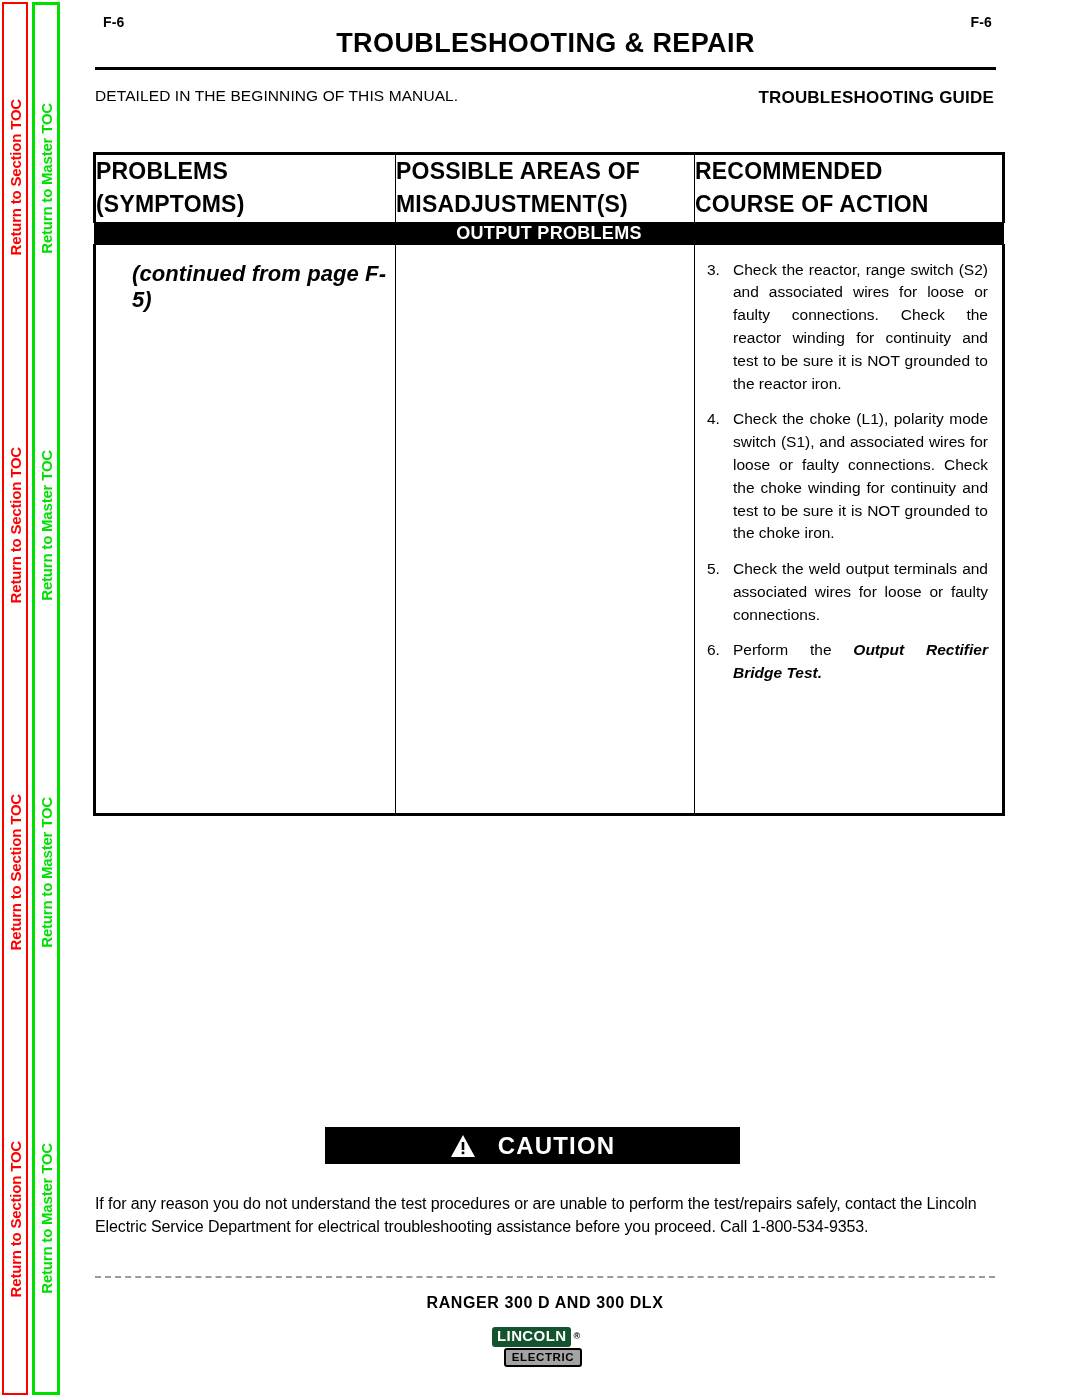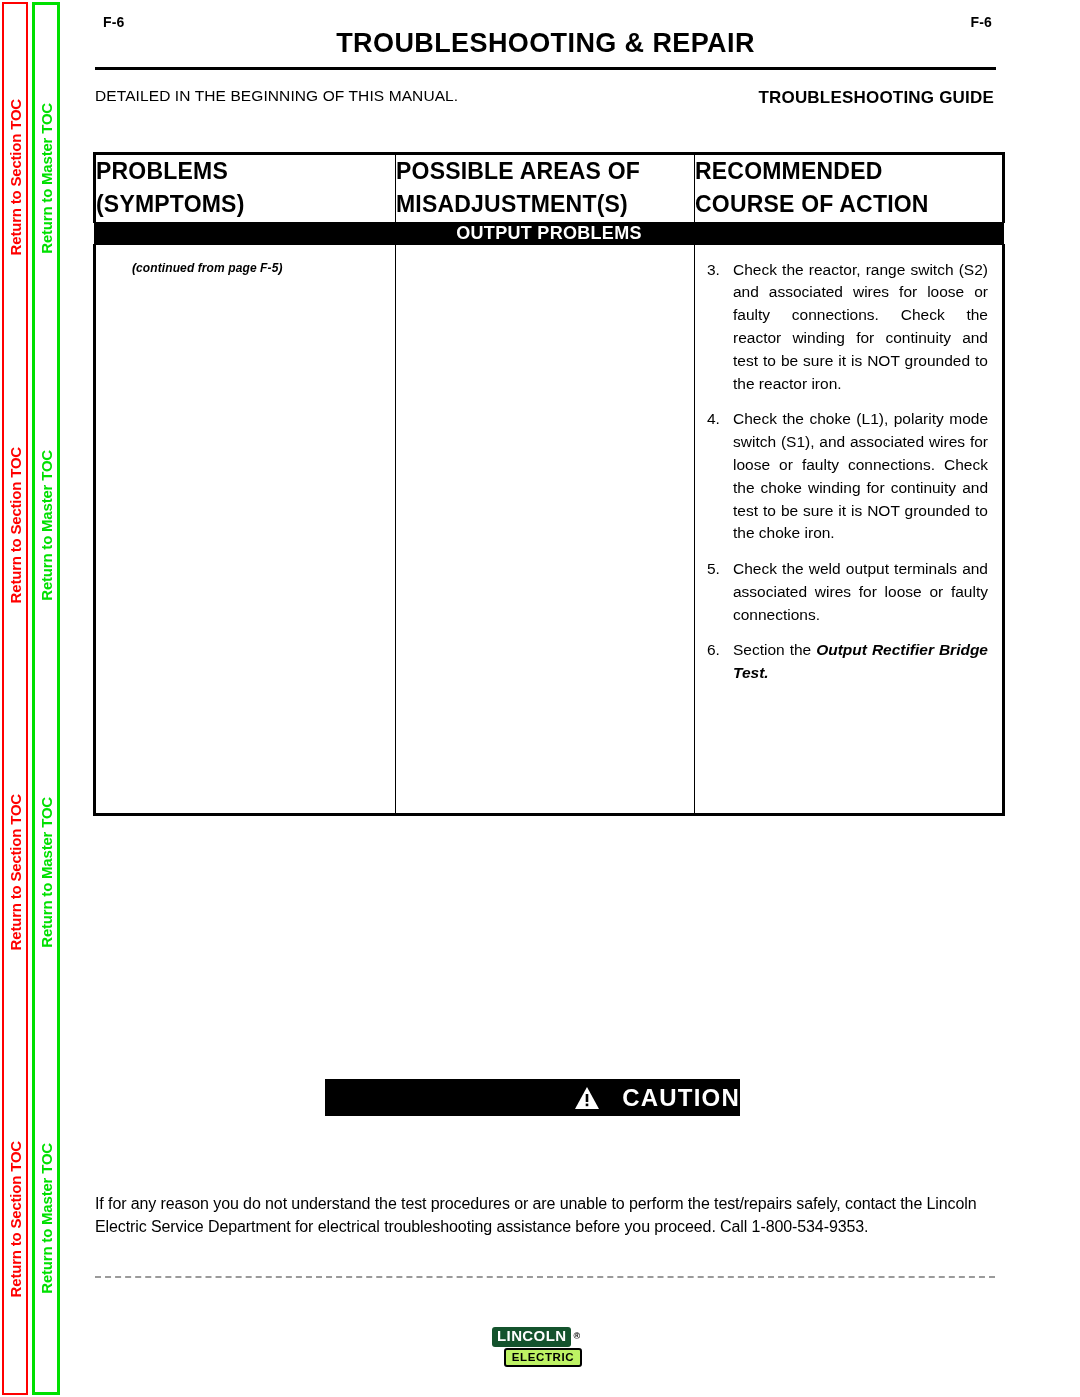--- a/index.html
+++ b/index.html
@@ -154,21 +154,21 @@
     padding: 6px 0 7px;
     border-left: 3px solid #000;
     border-right: 3px solid #000;
     margin-top: 30px;
   }
 
   .body-cell { height: 568px; }
 
   .continued {
     padding: 16px 0 0 36px;
-    font-size: 12px;
+    font-size: 22px;
     font-weight: bold;
     font-style: italic;
     letter-spacing: 0.1px;
   }
 
   .actions {
     padding: 14px 14px 0 12px;
     font-size: 15.5px;
     line-height: 1.47;
   }
@@ -184,28 +184,28 @@
     flex: 1;
     text-align: justify;
     text-align-last: left;
   }
   .action-text b { font-style: italic; font-weight: bold; }
 
   
   .caution-bar {
     position: absolute;
     left: 232px;
-    top: 1079px;
+    top: 1127px;
     width: 415px;
     height: 37px;
     background: #000000;
     color: #ffffff;
     display: flex;
     align-items: center;
-    justify-content: flex-end;
+    justify-content: center;
     gap: 22px;
   }
   .caution-tri { display: block; }
   .caution-word {
     font-size: 24px;
     font-weight: bold;
     letter-spacing: 1.2px;
   }
 
   .caution-text {
@@ -260,21 +260,21 @@
     line-height: 1.1;
   }
   .logo-reg {
     font-size: 9px;
     font-weight: bold;
     margin-left: 2px;
     line-height: 1;
   }
   .logo-electric {
     margin: 1px 0 0 12px;
-    background: #bef264;
+    background: #a3a3a3;
     color: #000000;
     border: 2px solid #000000;
     border-radius: 3px;
     font-size: 11.5px;
     font-weight: bold;
     letter-spacing: 0.6px;
     text-align: center;
     padding: 0 4px 1px;
     line-height: 1.25;
     width: 78px;
@@ -349,41 +349,42 @@
             <div class="action-text"><span>Check the choke (L1), polarity mode switch (S1), and associated wires for loose or faulty connections.  Check the choke winding for continuity and test to be sure it is NOT grounded to the choke iron.</span><b></b></div>
           </div>
 
           <div class="action-item">
             <div class="action-num">5.</div>
             <div class="action-text"><span>Check the weld output terminals and associated wires for loose or faulty connections.</span><b></b></div>
           </div>
 
           <div class="action-item">
             <div class="action-num">6.</div>
-            <div class="action-text"><span>Section the </span><b>Output Rectifier Bridge Test.</b></div>
+            <div class="action-text"><span>Perform the </span><b>Output Rectifier Bridge Test.</b></div>
           </div>
 
         </div>
       </td>
     </tr>
   </tbody>
     </table>
 
   <div class="caution-bar">
     <svg class="caution-tri" width="26" height="24" viewBox="0 0 26 24">
       <polygon points="13,1 25,23 1,23" fill="#ffffff"></polygon>
       <rect x="11.7" y="8" width="2.6" height="8" fill="#000000"></rect>
       <rect x="11.7" y="17.6" width="2.6" height="2.6" fill="#000000"></rect>
     </svg>
     <span class="caution-word">CAUTION</span>
   </div>
 
   <div class="caution-text">If for any reason you do not understand the test procedures or are unable to perform the test/repairs safely, contact the Lincoln Electric Service Department for electrical troubleshooting assistance before you proceed.  Call 1-800-534-9353.</div>
 
   <div class="dash-rule"></div>
+  <div class="model-line">RANGER 300 D AND 300 DLX</div>
 
   <div class="logo">
     <div class="logo-top">
       <span class="logo-lincoln">LINCOLN</span>
       <span class="logo-reg">®</span>
     </div>
     <div class="logo-electric">ELECTRIC</div>
   </div>
 
 </div>

